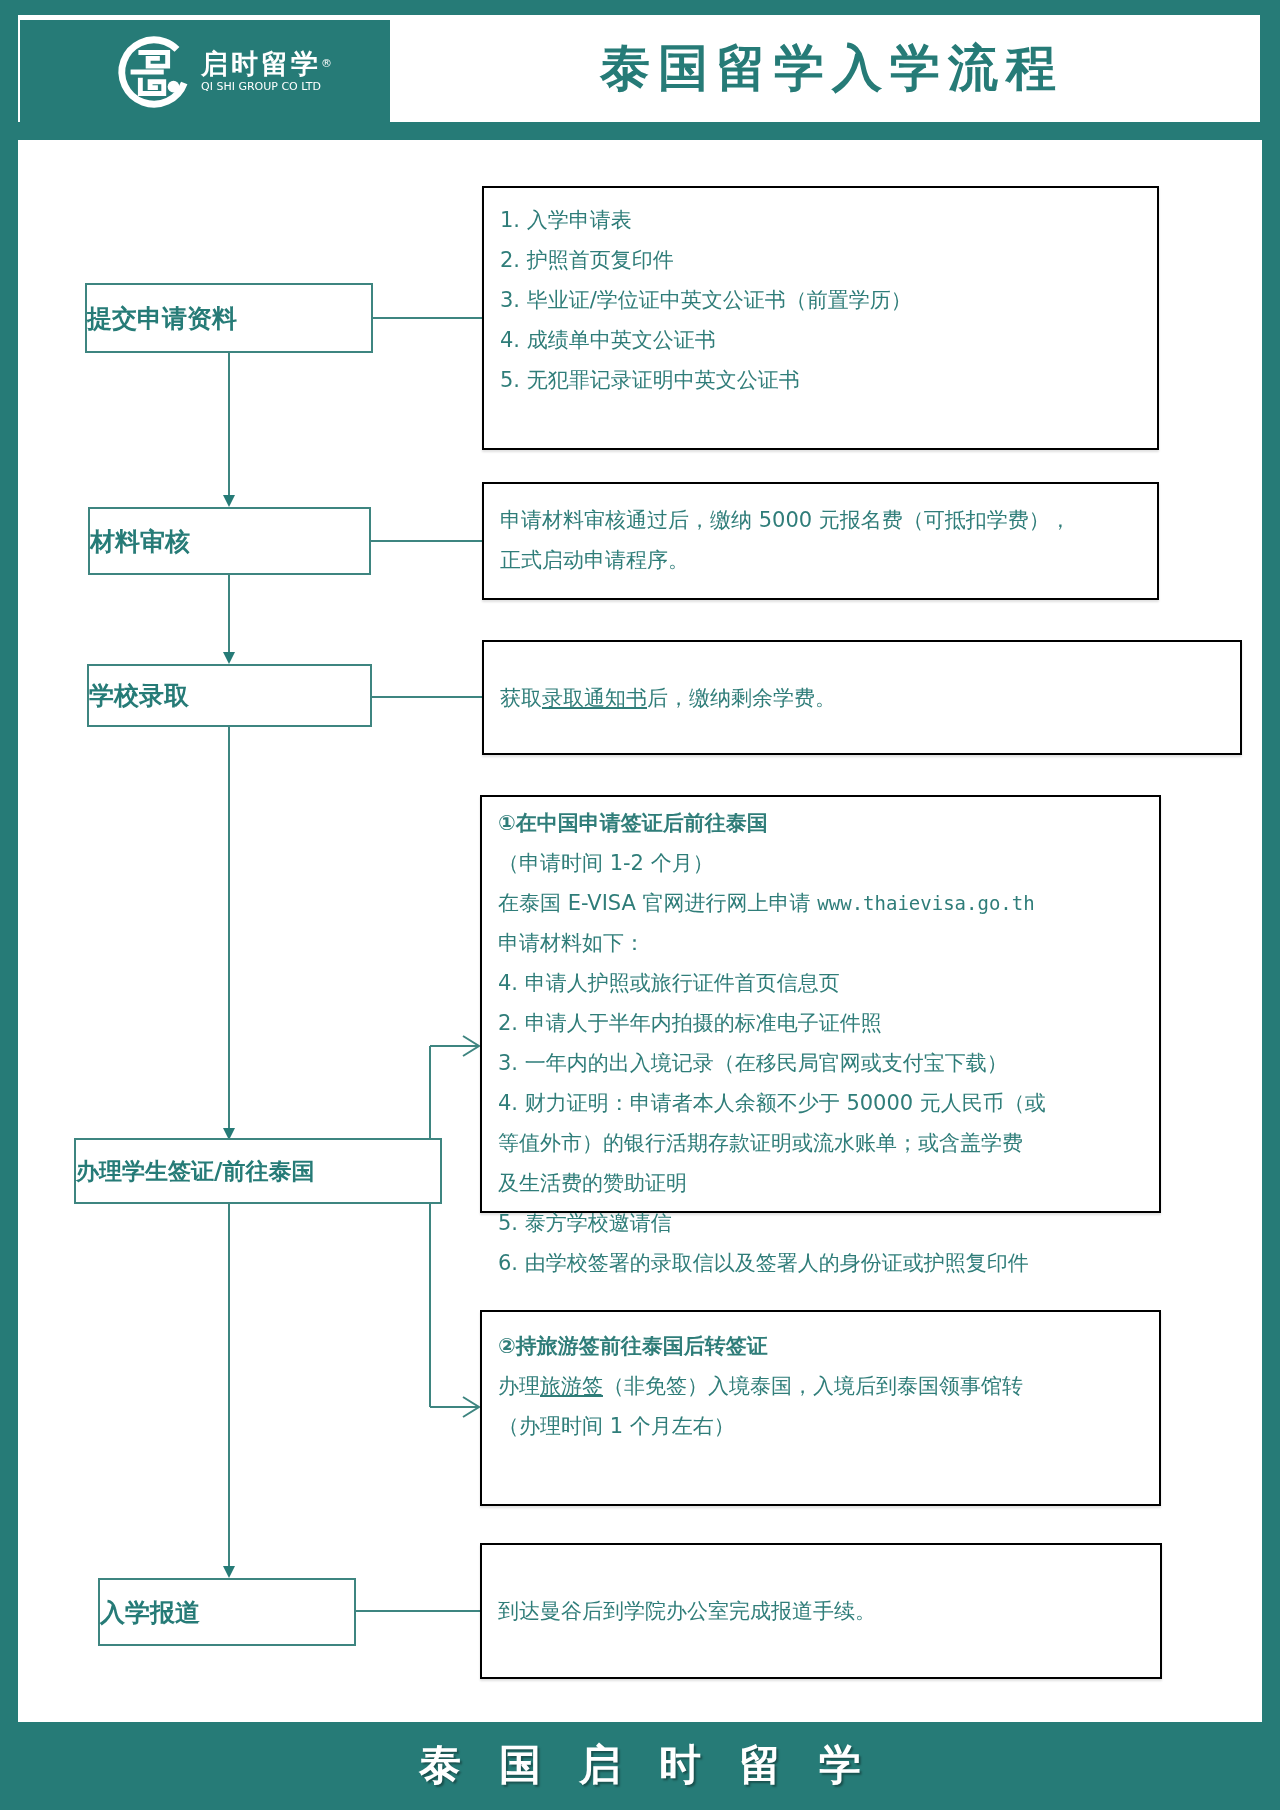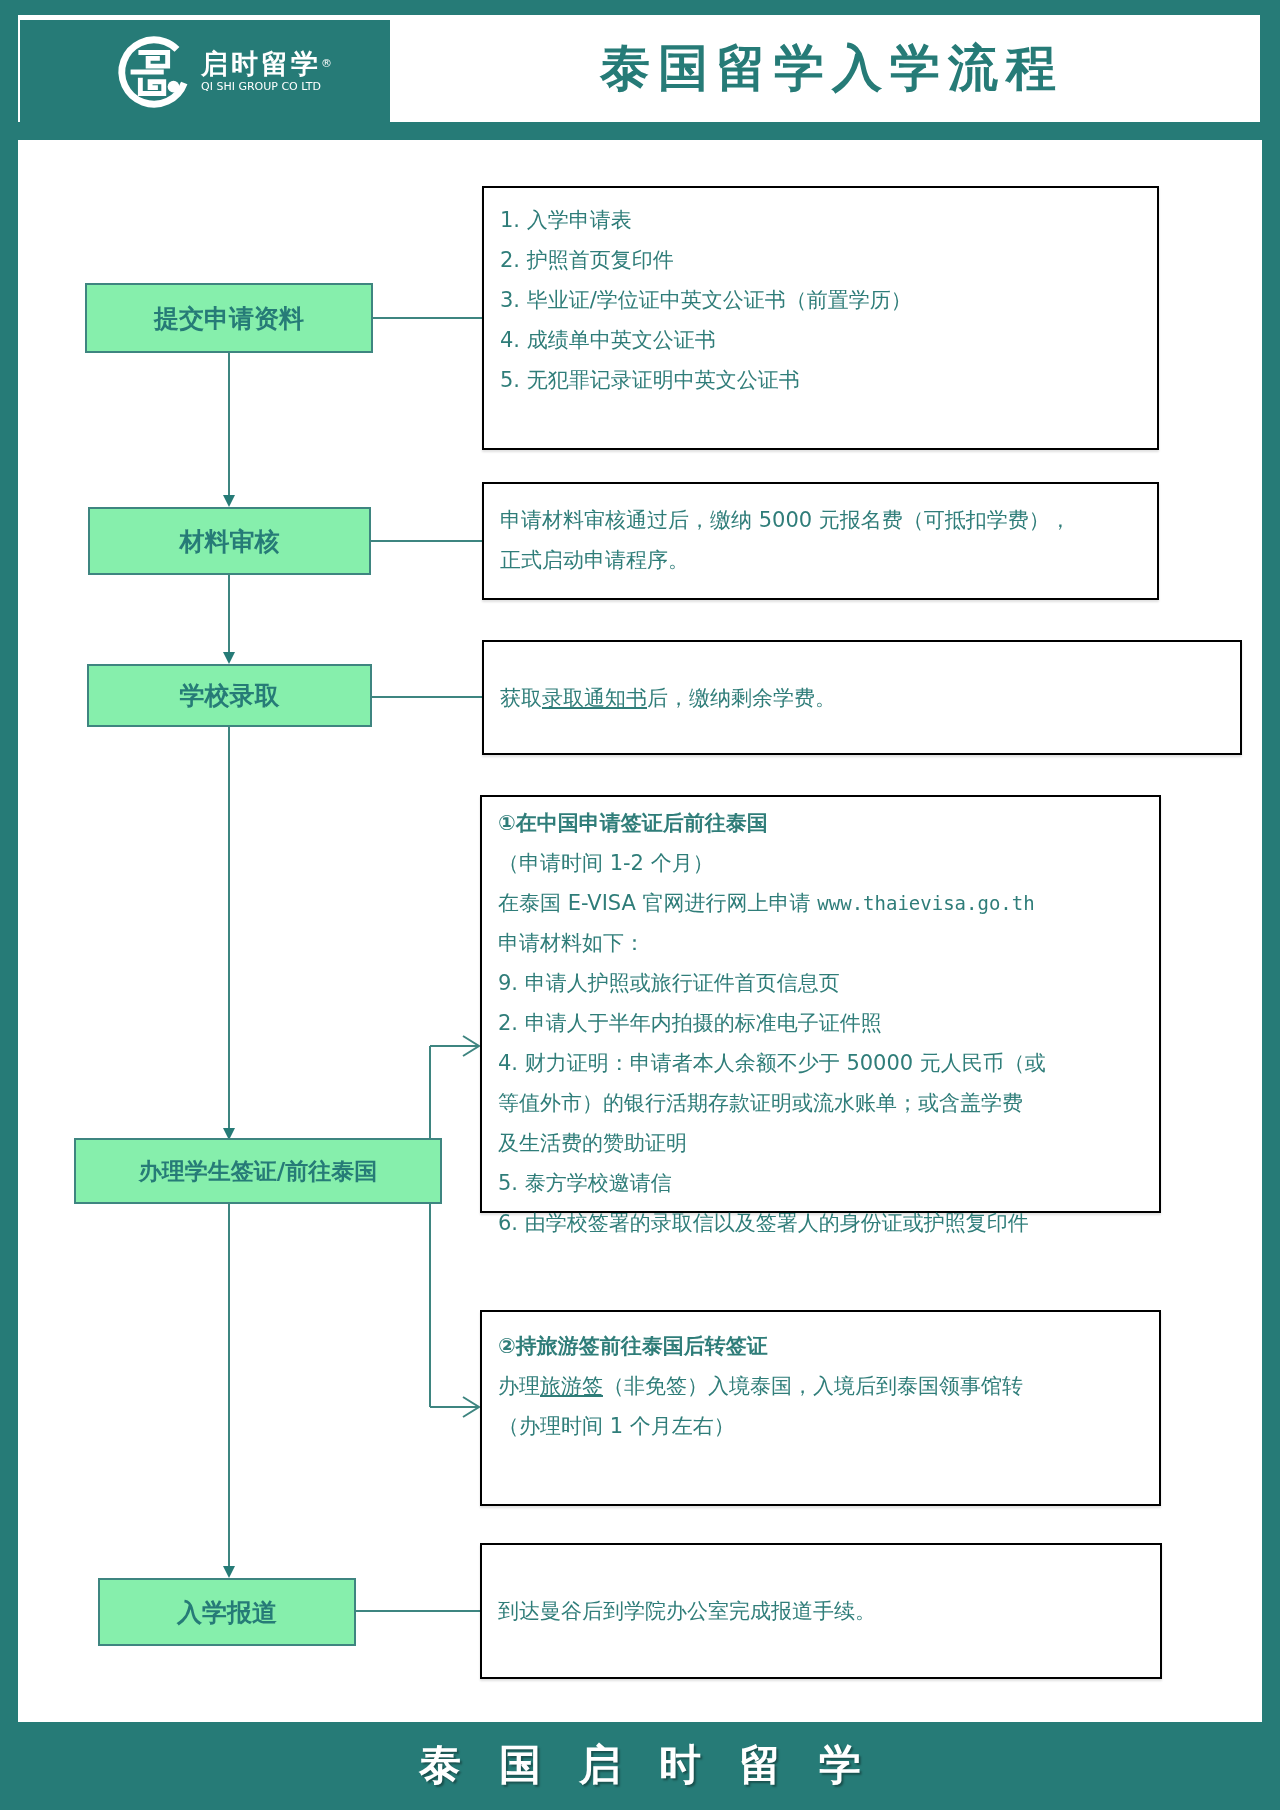--- a/index.html
+++ b/index.html
@@ -7,21 +7,21 @@
   body { background: #267B77; font-family: "DejaVu Sans", "Liberation Sans", sans-serif; position: relative; }
   .header-white { position: absolute; left: 18px; top: 15px; width: 1242px; height: 107px; background: #fff; }
   .logo-panel { position: absolute; left: 20px; top: 20px; width: 370px; height: 103px; background: #267B77; display: flex; align-items: center; padding-left: 95px; }
   .logo-icon { width: 78px; height: 78px; margin-right: 8px; }
   .logo-text-cn { color: #ffffff; font-size: 27px; font-weight: bold; letter-spacing: 3px; line-height: 30px; }
   .logo-text-cn sup { font-size: 11px; font-weight: normal; vertical-align: top; }
   .logo-text-en { color: #fff; font-size: 11px; line-height: 16px; letter-spacing: 0; }
   .page-title { position: absolute; left: 600px; top: 38px; color: #267B77; font-family: "DejaVu Serif", "Liberation Serif", serif; font-size: 50px; font-weight: bold; letter-spacing: 8px; line-height: 60px; }
   .main-white { position: absolute; left: 18px; top: 140px; width: 1244px; height: 1582px; background: #fff; }
   .footer-title { position: absolute; left: 0; width: 1280px; top: 1735px; text-align: center; color: #fff; font-family: "DejaVu Serif", "Liberation Serif", serif; font-size: 42px; font-weight: bold; letter-spacing: 38px; padding-left: 38px; line-height: 60px; text-shadow: 2px 2px 2px rgba(0,0,0,0.35); }
-  .step-box { position: absolute; border: 2px solid #3E8580; background: #86efac; display: flex; align-items: center; justify-content: center; color: #267B77; font-weight: bold; font-size: 25px; }
+  .step-box { position: absolute; border: 2px solid #3E8580; background: #ffffff; display: flex; align-items: center; justify-content: flex-start; color: #267B77; font-weight: bold; font-size: 25px; }
   .info-box { position: absolute; border: 2px solid #000000; background: #fff; color: #2F7D79; font-size: 21px; line-height: 40px; padding: 4px 16px; box-shadow: 0 2px 2px rgba(0,0,0,0.12); }
   .info-box.center { display: flex; align-items: center; }
   .info-box .bold { font-weight: bold; }
   .info-box .ul { text-decoration: underline; }
   .info-box .mono { font-family: "DejaVu Sans Mono", "Liberation Mono", monospace; font-size: 19px; }
   svg.connectors { position: absolute; left: 0; top: 0; width: 1280px; height: 1810px; pointer-events: none; }
 </style>
 </head>
 <body>
 
@@ -107,22 +107,23 @@
 
 <div class="info-box center" style="left:482px;top:640px;width:760px;height:115px;">
   <div><span>获取</span><span class="ul">录取通知书</span><span>后，缴纳剩余学费。</span></div>
 </div>
 
 <div class="info-box" style="left:480px;top:795px;width:681px;height:418px;padding-top:6px;">
   <div class="bold">①在中国申请签证后前往泰国</div>
   <div>（申请时间 1-2 个月）</div>
   <div><span>在泰国 E-VISA 官网进行网上申请</span> <span class="mono">www.thaievisa.go.th</span></div>
   <div>申请材料如下：</div>
-  <div>9. 申请人护照或旅行证件首页信息页</div>
+  <div>4. 申请人护照或旅行证件首页信息页</div>
   <div>2. 申请人于半年内拍摄的标准电子证件照</div>
+  <div>3. 一年内的出入境记录（在移民局官网或支付宝下载）</div>
   <div>4. 财力证明：申请者本人余额不少于 50000 元人民币（或</div>
   <div>等值外市）的银行活期存款证明或流水账单；或含盖学费</div>
   <div>及生活费的赞助证明</div>
   <div>5. 泰方学校邀请信</div>
   <div>6. 由学校签署的录取信以及签署人的身份证或护照复印件</div>
 </div>
 
 <div class="info-box" style="left:480px;top:1310px;width:681px;height:196px;padding-top:14px;">
   <div class="bold">②持旅游签前往泰国后转签证</div>
   <div><span>办理</span><span class="ul">旅游签</span><span>（非免签）入境泰国，入境后到泰国领事馆转</span></div>

